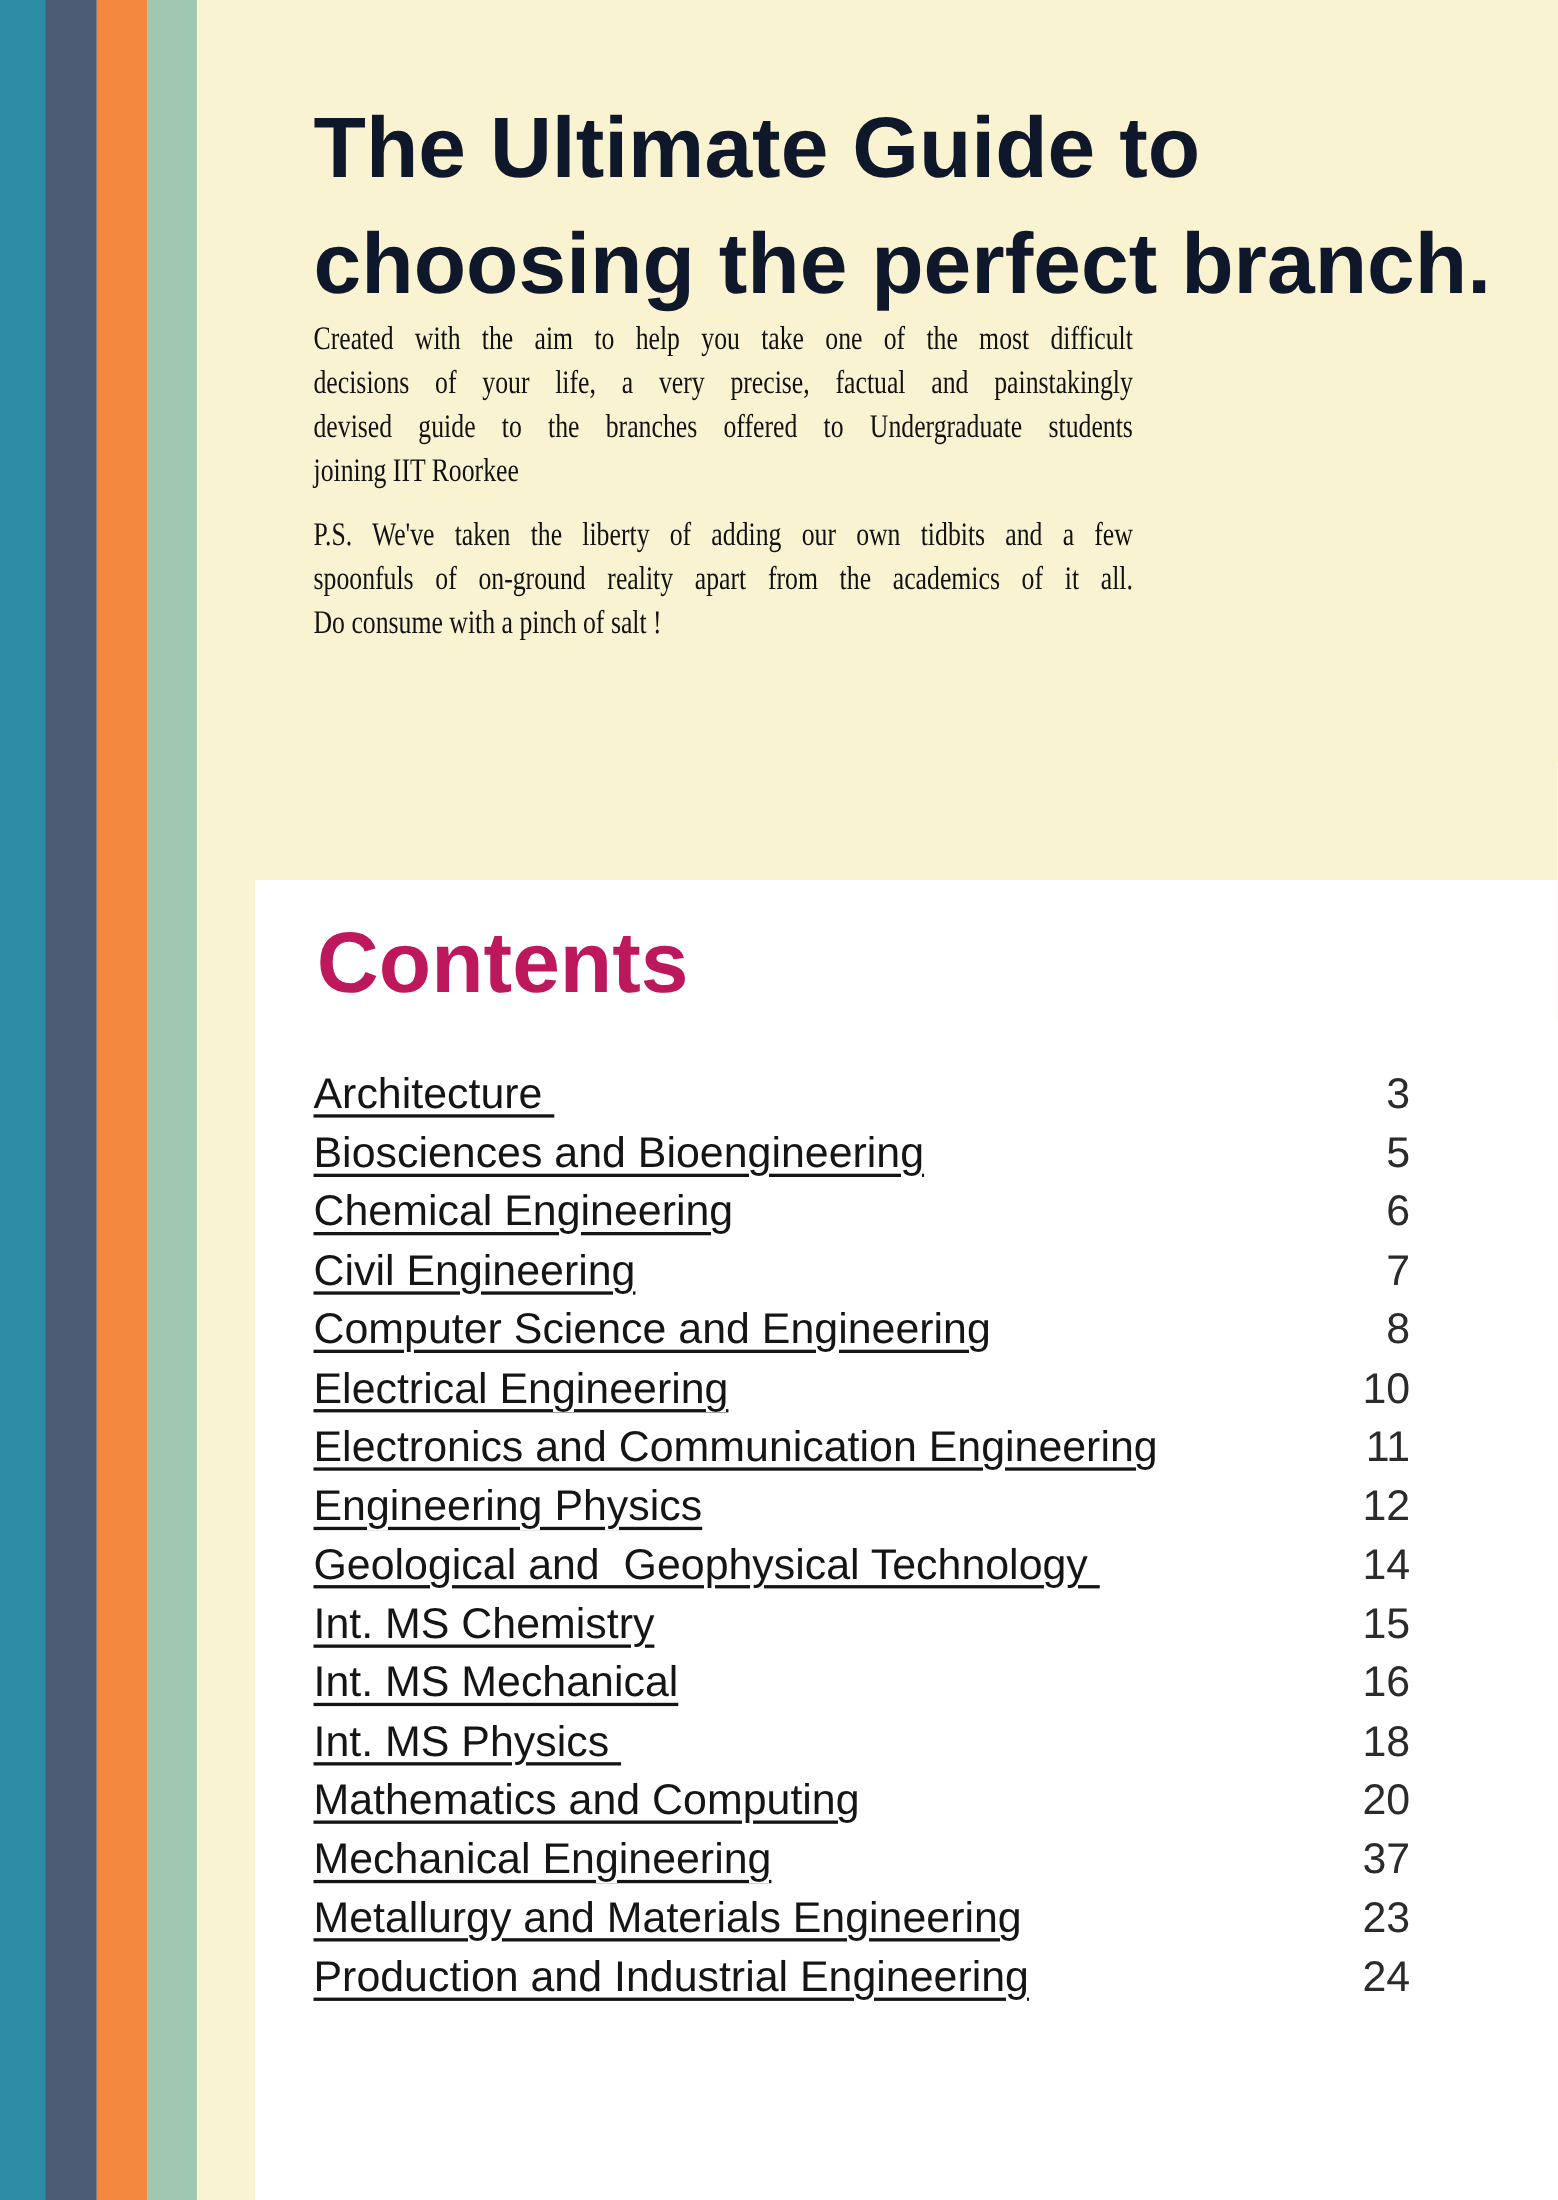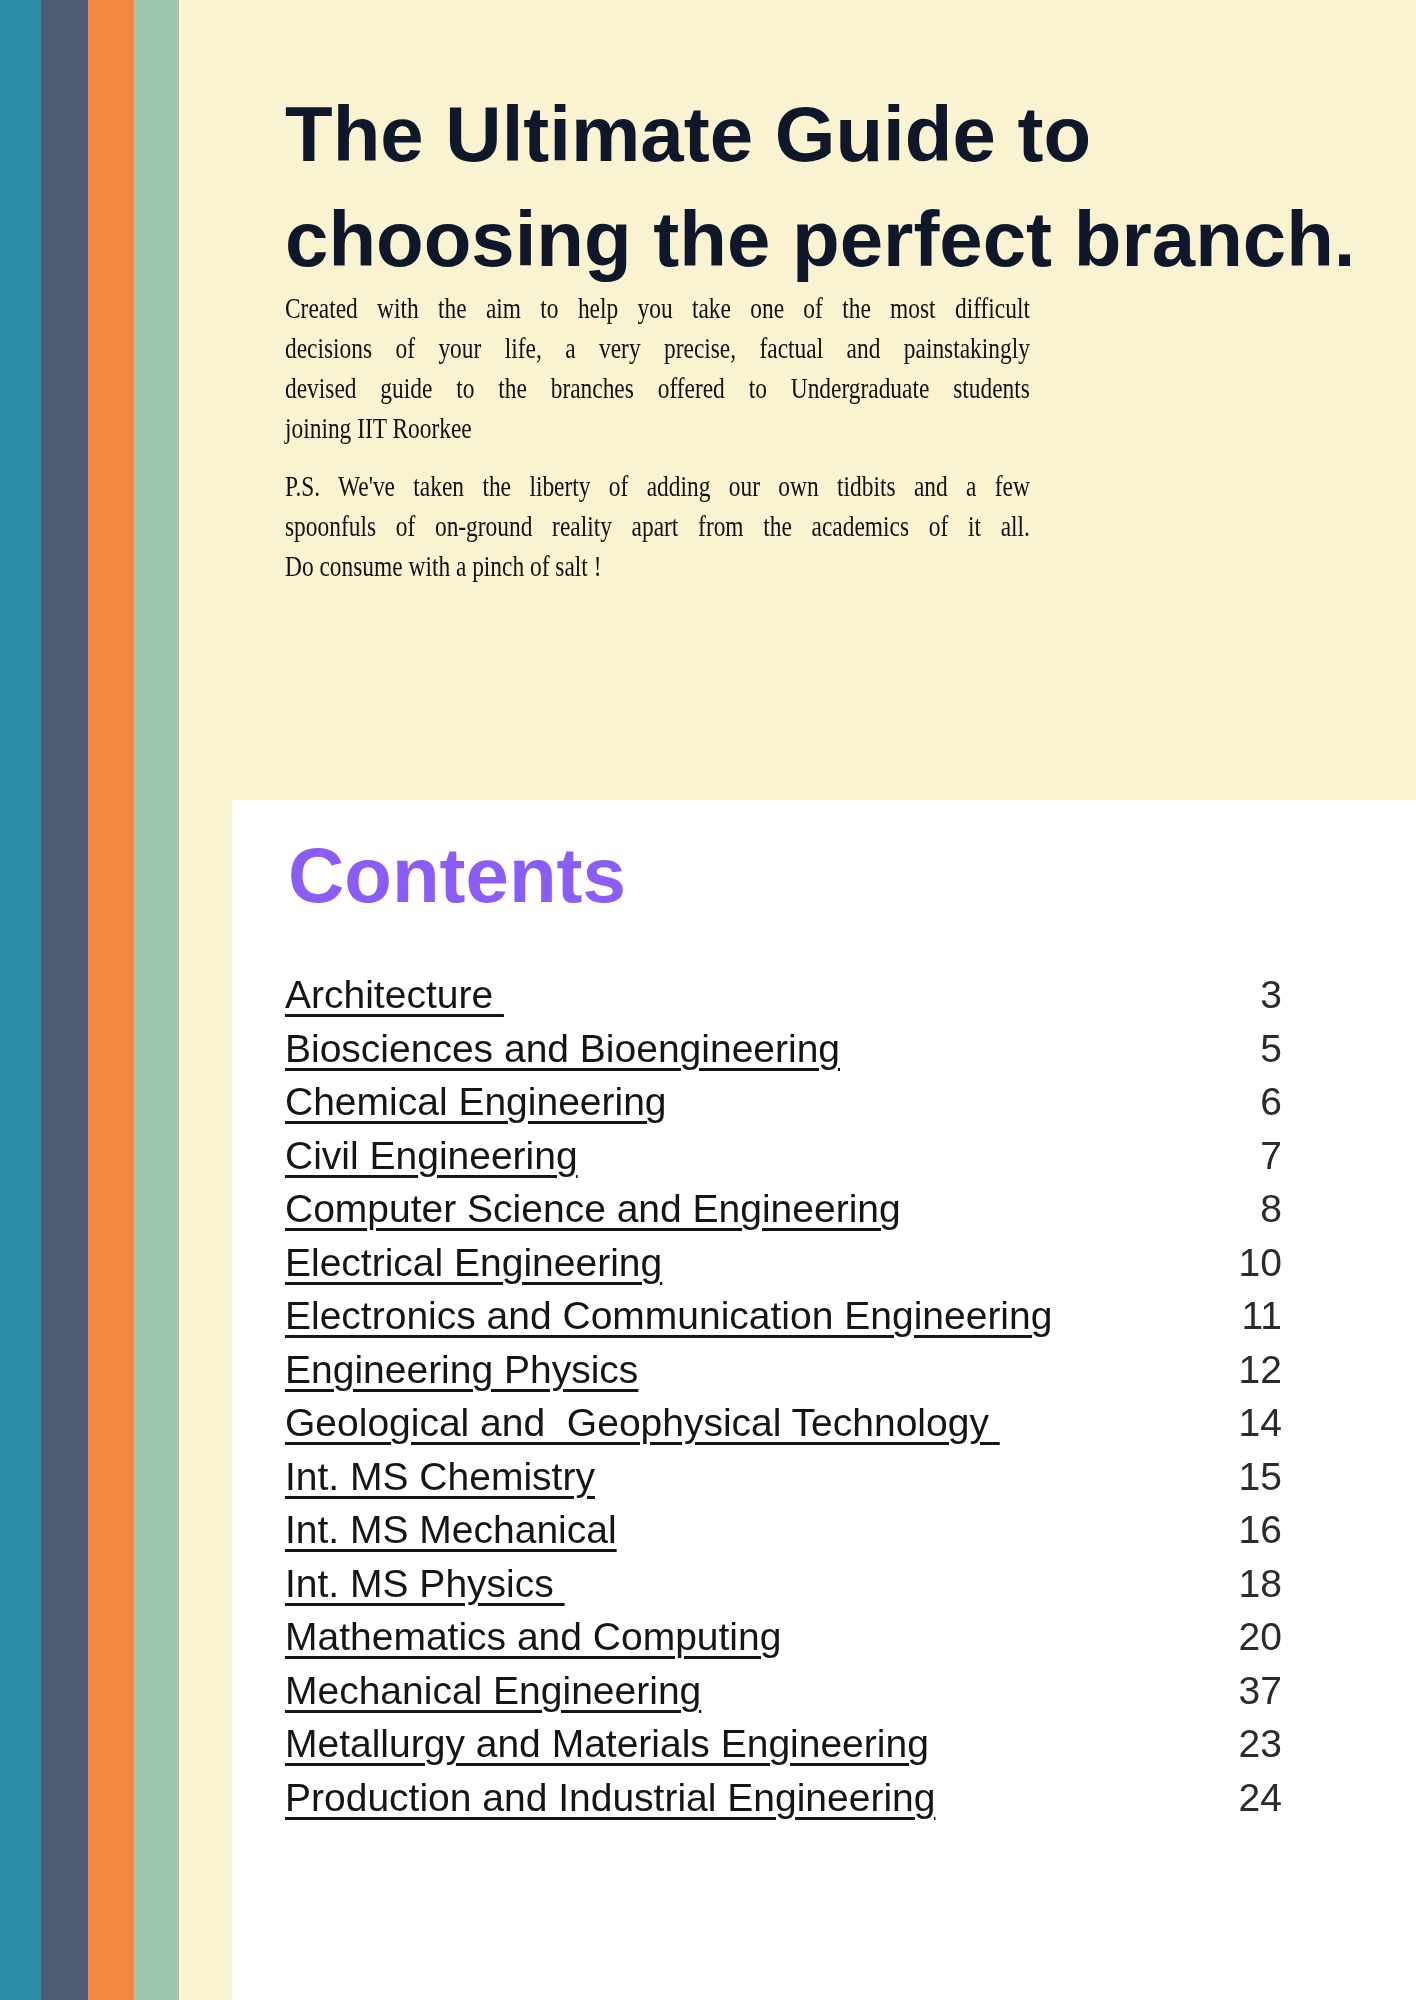--- a/index.html
+++ b/index.html
@@ -56,21 +56,21 @@
   .para-line { text-align: justify; text-align-last: justify; }
   .para-line.is-last { text-align-last: left; }
 
   
   .contents-heading {
     position: absolute;
     left: 288px; top: 836px;
     font-size: 78px;
     line-height: 78px;
     font-weight: bold;
-    color: #8b5cf6;
+    color: #be185d;
   }
 
   
   .toc {
     position: absolute;
     left: 285px; top: 968px;
     width: 997px;
   }
   .toc-row {
     display: flex;

